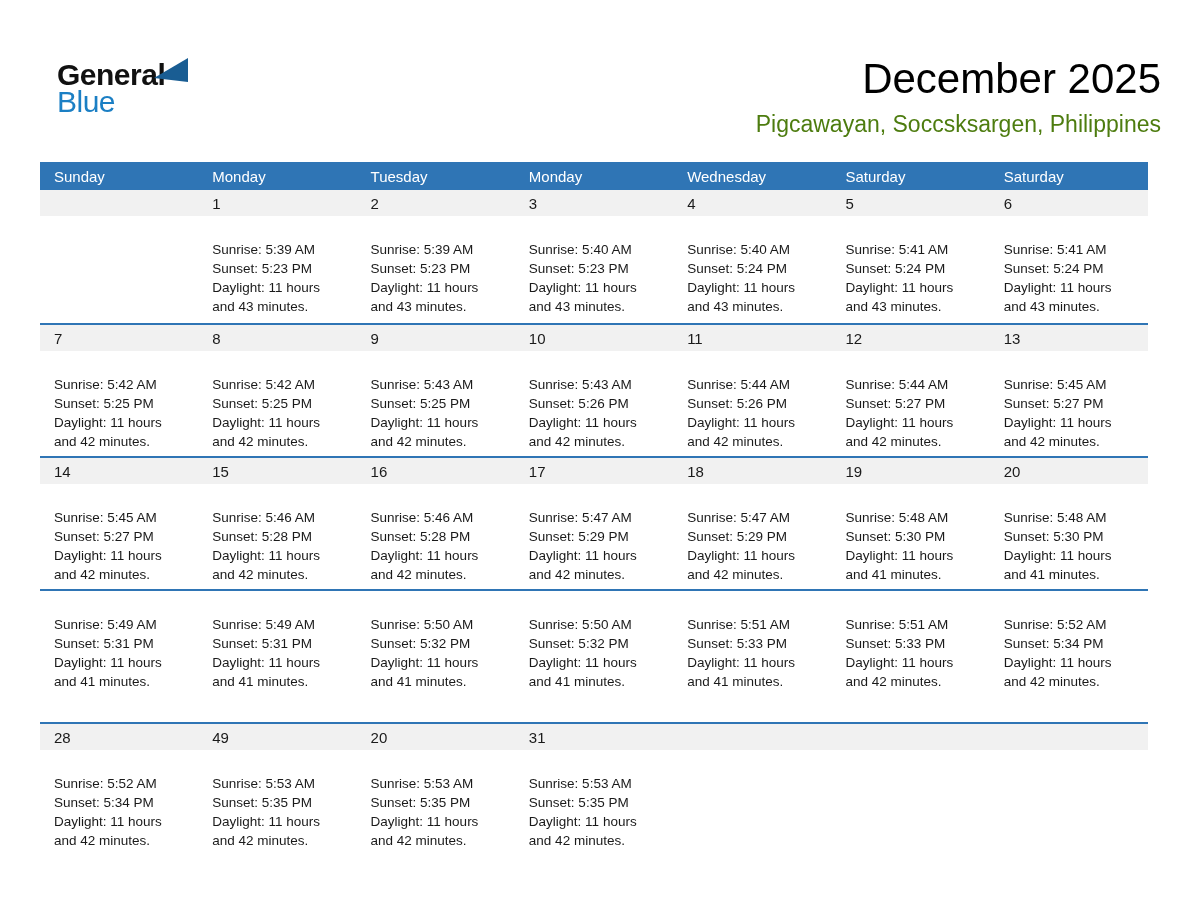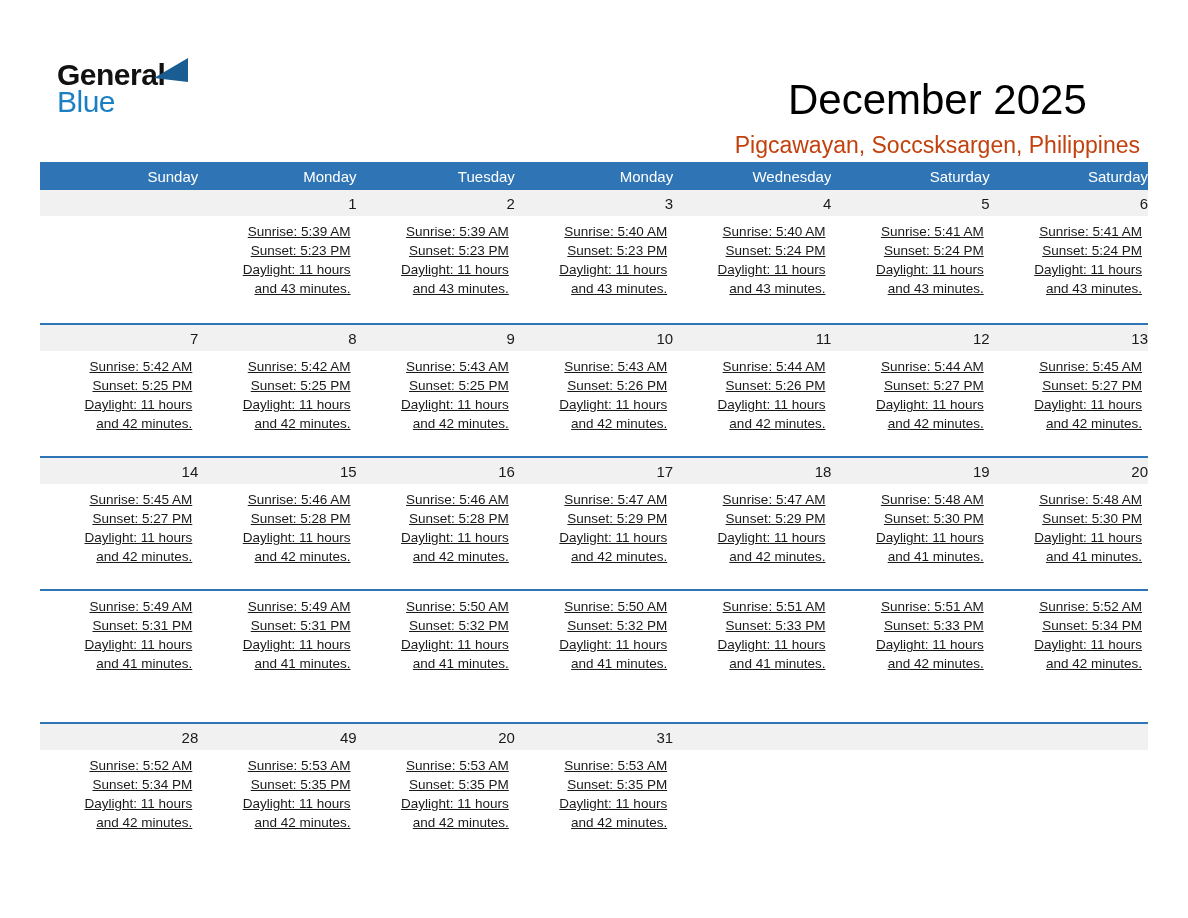--- a/index.html
+++ b/index.html
@@ -18,42 +18,42 @@
     color:var(--text);
     position:relative;
     overflow:hidden;
   }
   .top{position:relative;height:162px;}
   .logo{position:absolute;left:57px;top:60px;line-height:1;}
   .logo-line1{font-size:30px;font-weight:700;letter-spacing:-0.5px;color:#111;position:relative;}
   .logo-tri{position:absolute;left:97px;top:-2px;}
   .logo-tri svg polygon{fill:var(--tri);}
   .logo-line2{font-size:30px;font-weight:400;letter-spacing:-0.5px;color:var(--logo-blue);margin-top:-3px;}
-  .titles{position:absolute;right:48px;top:56px;text-align:center;margin-top:21px;}
+  .titles{position:absolute;right:27px;top:56px;text-align:right;}
   .month-title{font-size:42px;font-weight:400;color:#000;line-height:1.1;}
-  .location{font-size:23px;font-weight:400;color:#c2410c;margin-top:9px;}
+  .location{font-size:23px;font-weight:400;color:#4d7c0f;margin-top:9px;}
 
-  .calendar{margin:0 40px;text-align:right;}
+  .calendar{margin:0 40px;}
   .weekday-row{
     display:grid;grid-template-columns:repeat(7,1fr);
     background:var(--blue);height:28px;align-items:center;
   }
   .weekday-cell{
     color:var(--weekday-text);font-size:15px;padding-left:14px;
     white-space:nowrap;overflow:hidden;
   }
   .week-row{height:133px;}
   .week-row + .week-row{border-top:2px solid var(--blue);}
   .day-band{
     display:grid;grid-template-columns:repeat(7,1fr);
     background:var(--band);height:26px;align-items:center;
   }
   .band-cell{padding-left:14px;font-size:15px;color:var(--text);}
   .details-row{display:grid;grid-template-columns:repeat(7,1fr);}
-  .detail-cell{padding:6px 6px 0 14px;text-decoration:underline;}
+  .detail-cell{padding:24px 6px 0 14px;}
   .detail-cell .line{
     font-size:13.5px;line-height:19px;color:var(--text);white-space:nowrap;
   }
 </style>
 </head>
 <body>
 
 <div class="top">
   <div class="logo">
     <div class="logo-line1">

